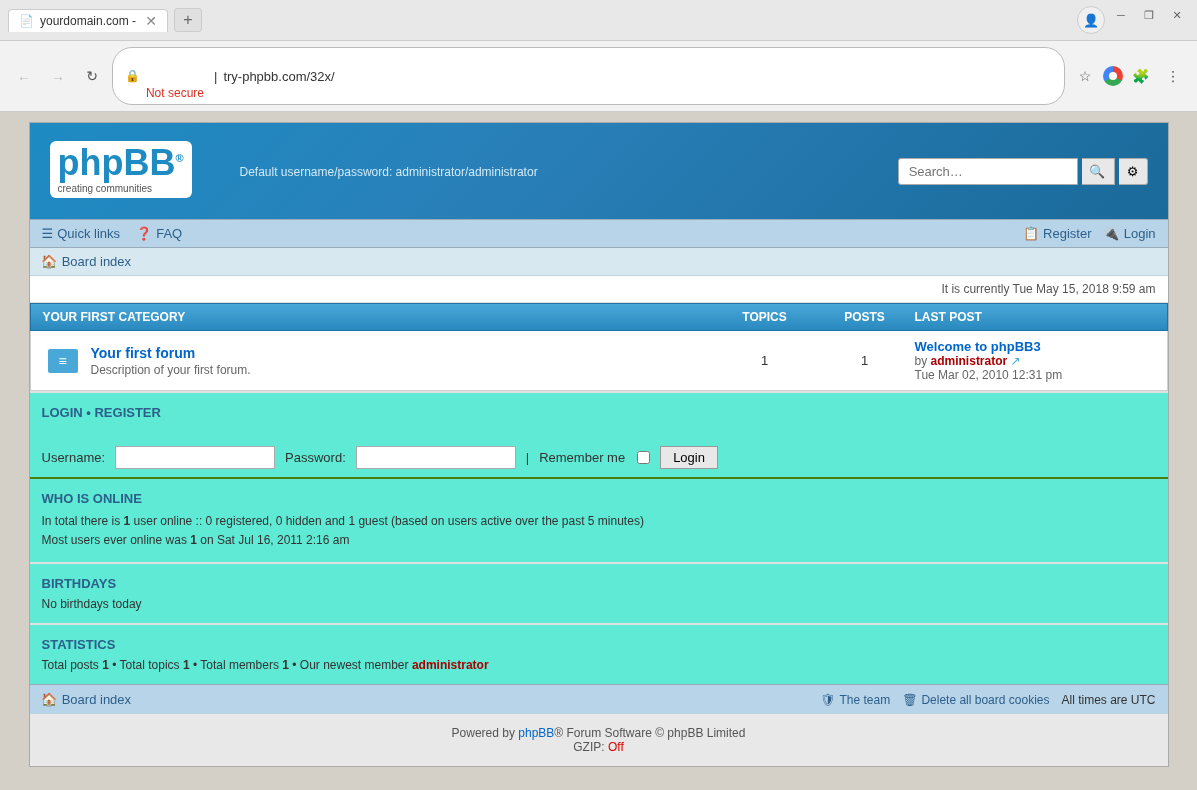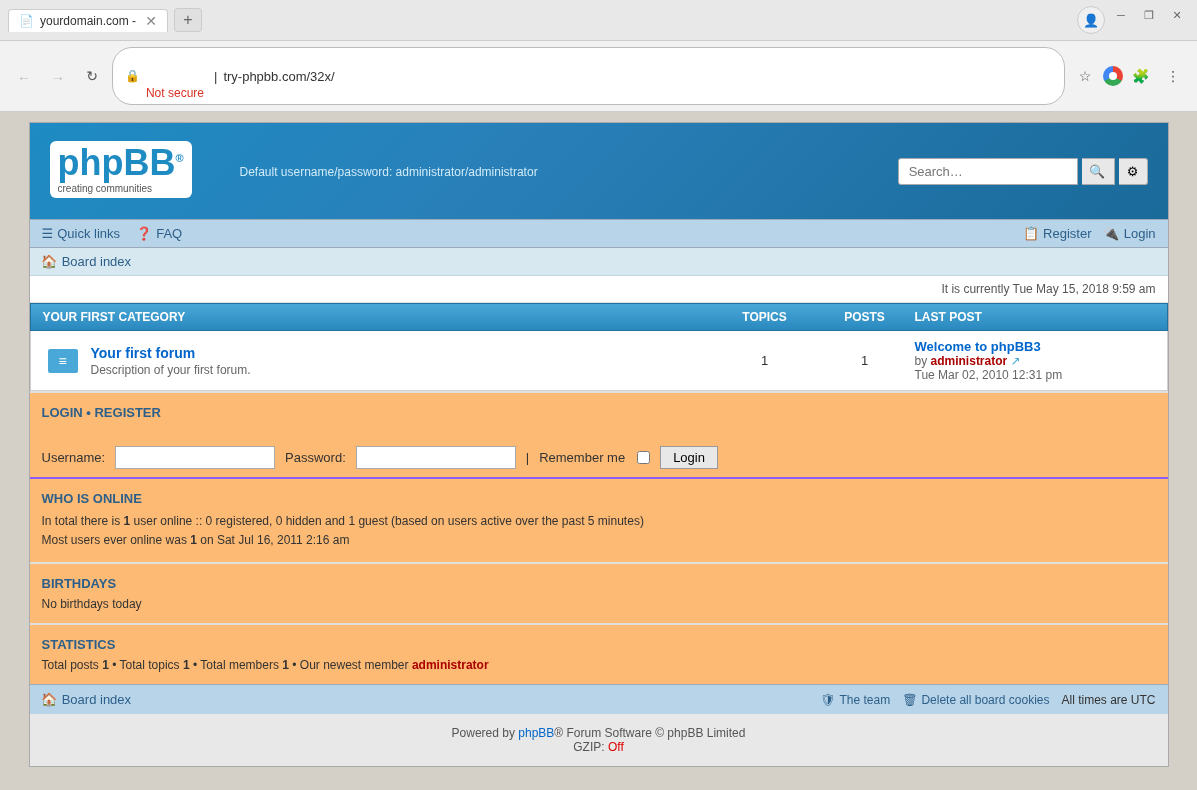--- a/index.html
+++ b/index.html
@@ -51,21 +51,21 @@
     .forum-nav { background: #b8d4e8; padding: 6px 12px; display: flex; align-items: center; justify-content: space-between; border-top: 1px solid #9ab; border-bottom: 1px solid #9ab; }
     .nav-left { display: flex; gap: 16px; align-items: center; }
     .nav-link { color: #2c5f8a; text-decoration: none; font-size: 13px; display: flex; align-items: center; gap: 4px; }
     .nav-right-links { display: flex; gap: 12px; align-items: center; }
 
     
     .breadcrumb-bar { background: #d8e8f0; padding: 6px 12px; border-bottom: 1px solid #c0d4e0; }
     .breadcrumb-link { color: #2c5f8a; text-decoration: none; font-size: 13px; display: inline-flex; align-items: center; gap: 4px; }
 
     
-    .content-area { background: #fdba74; padding: 0; }
+    .content-area { background: #5eead4; padding: 0; }
 
     
     .timestamp-row { text-align: right; padding: 6px 12px; font-size: 12px; color: #555; background: #fff; border-bottom: 1px solid #e0e0e0; }
 
     
     .category-header { background: linear-gradient(to bottom, #4aa8d8, #2988be); color: #fff; padding: 6px 12px; display: flex; font-size: 12px; font-weight: bold; text-transform: uppercase; border: 1px solid #2070a0; }
     .category-header .cat-title { flex: 1; }
     .category-header .col-topics { width: 100px; text-align: center; }
     .category-header .col-posts { width: 100px; text-align: center; }
     .category-header .col-lastpost { width: 240px; }
@@ -87,21 +87,21 @@
     .section { padding: 12px 12px 8px; border-top: 2px solid #e0e0e0; }
     .section-title { font-size: 13px; font-weight: bold; color: #2c5f8a; margin-bottom: 26px; }
     .section-title a { color: #2c5f8a; text-decoration: none; }
     .login-form { display: flex; align-items: center; gap: 10px; font-size: 13px; }
     .login-label { color: #333; }
     .login-input { padding: 3px 6px; border: 1px solid #aaa; font-size: 13px; width: 160px; }
     .remember-me { display: flex; align-items: center; gap: 12px; font-size: 13px; }
     .login-btn { padding: 3px 12px; background: #e8e8e8; border: 1px solid #999; cursor: pointer; font-size: 13px; }
 
     
-    .wio-section { padding: 12px; border-top: 2px solid #8b5cf6; }
+    .wio-section { padding: 12px; border-top: 2px solid #4d7c0f; }
     .wio-title { font-size: 13px; font-weight: bold; color: #2c5f8a; margin-bottom: 6px; }
     .wio-text { font-size: 12px; color: #333; line-height: 1.6; }
 
     
     .bday-section { padding: 12px; border-top: 2px solid #e0e0e0; }
     .bday-title { font-size: 13px; font-weight: bold; color: #2c5f8a; margin-bottom: 6px; }
     .bday-text { font-size: 12px; color: #333; }
 
     
     .stats-section { padding: 12px; border-top: 2px solid #e0e0e0; }

